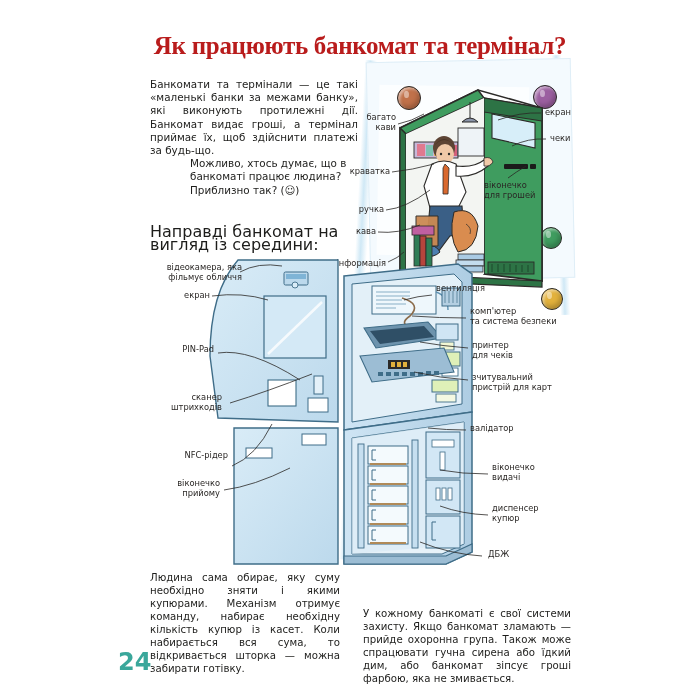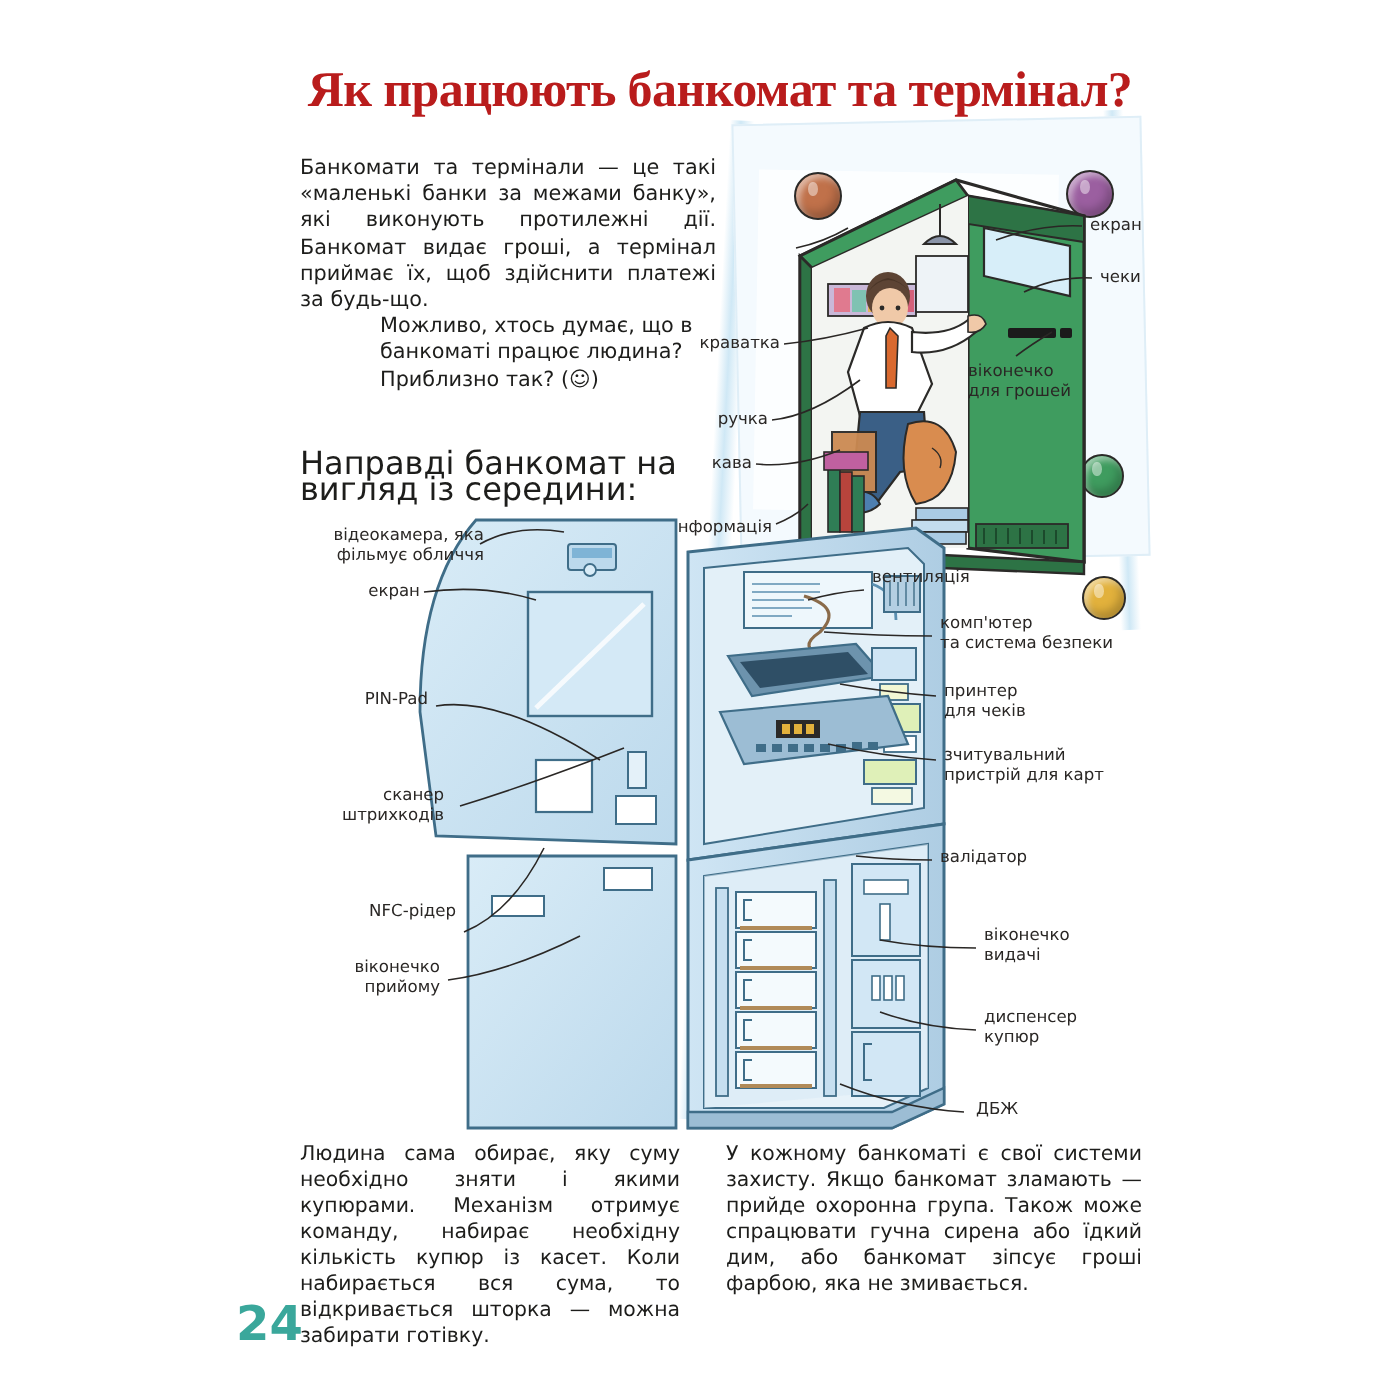--- a/index.html
+++ b/index.html
@@ -132,21 +132,21 @@
     position: absolute;
     top: 571px;
     width: 190px;
     font-size: 10.2px;
     line-height: 13px;
     color: #1d1d1b;
     text-align: justify;
     font-family: "DejaVu Sans", sans-serif;
   }
   #botcol-left  { left: 150px; }
-  #botcol-right { left: 363px; width: 208px; }
+  #botcol-right { left: 363px; width: 208px; margin-top: 36px; }
 
   
   #pagenum {
     position: absolute;
     left: 118px; top: 648px;
     font-size: 24px; font-weight: bold;
     color: #3aa79b;
     font-family: "DejaVu Sans", sans-serif;
   }
 </style>
@@ -255,20 +255,22 @@
       <path d="M392 172 Q412 170 434 164"></path>
       <path d="M386 210 Q406 208 430 190"></path>
       <path d="M378 232 Q398 234 420 225"></path>
       <path d="M388 262 Q398 258 404 252"></path>
       <path d="M541 113 Q520 112 498 120"></path>
       <path d="M546 139 Q528 138 512 146"></path>
       <path d="M526 166 Q516 172 508 178"></path>
     </g>
   </svg>
 
+  <div class="lbl r" style="left:300px; top:112px; width:96px;">багато
+кави</div>
   <div class="lbl r" style="left:300px; top:166px; width:90px;">краватка</div>
   <div class="lbl r" style="left:300px; top:204px; width:84px;">ручка</div>
   <div class="lbl r" style="left:300px; top:226px; width:76px;">кава</div>
   <div class="lbl r" style="left:300px; top:258px; width:86px;">інформація</div>
 
   <div class="lbl l" style="left:545px; top:107px; width:60px;">екран</div>
   <div class="lbl l" style="left:550px; top:133px; width:50px;">чеки</div>
   <div class="lbl l" style="left:484px; top:180px; width:78px;">віконечко
 для грошей</div>
 

